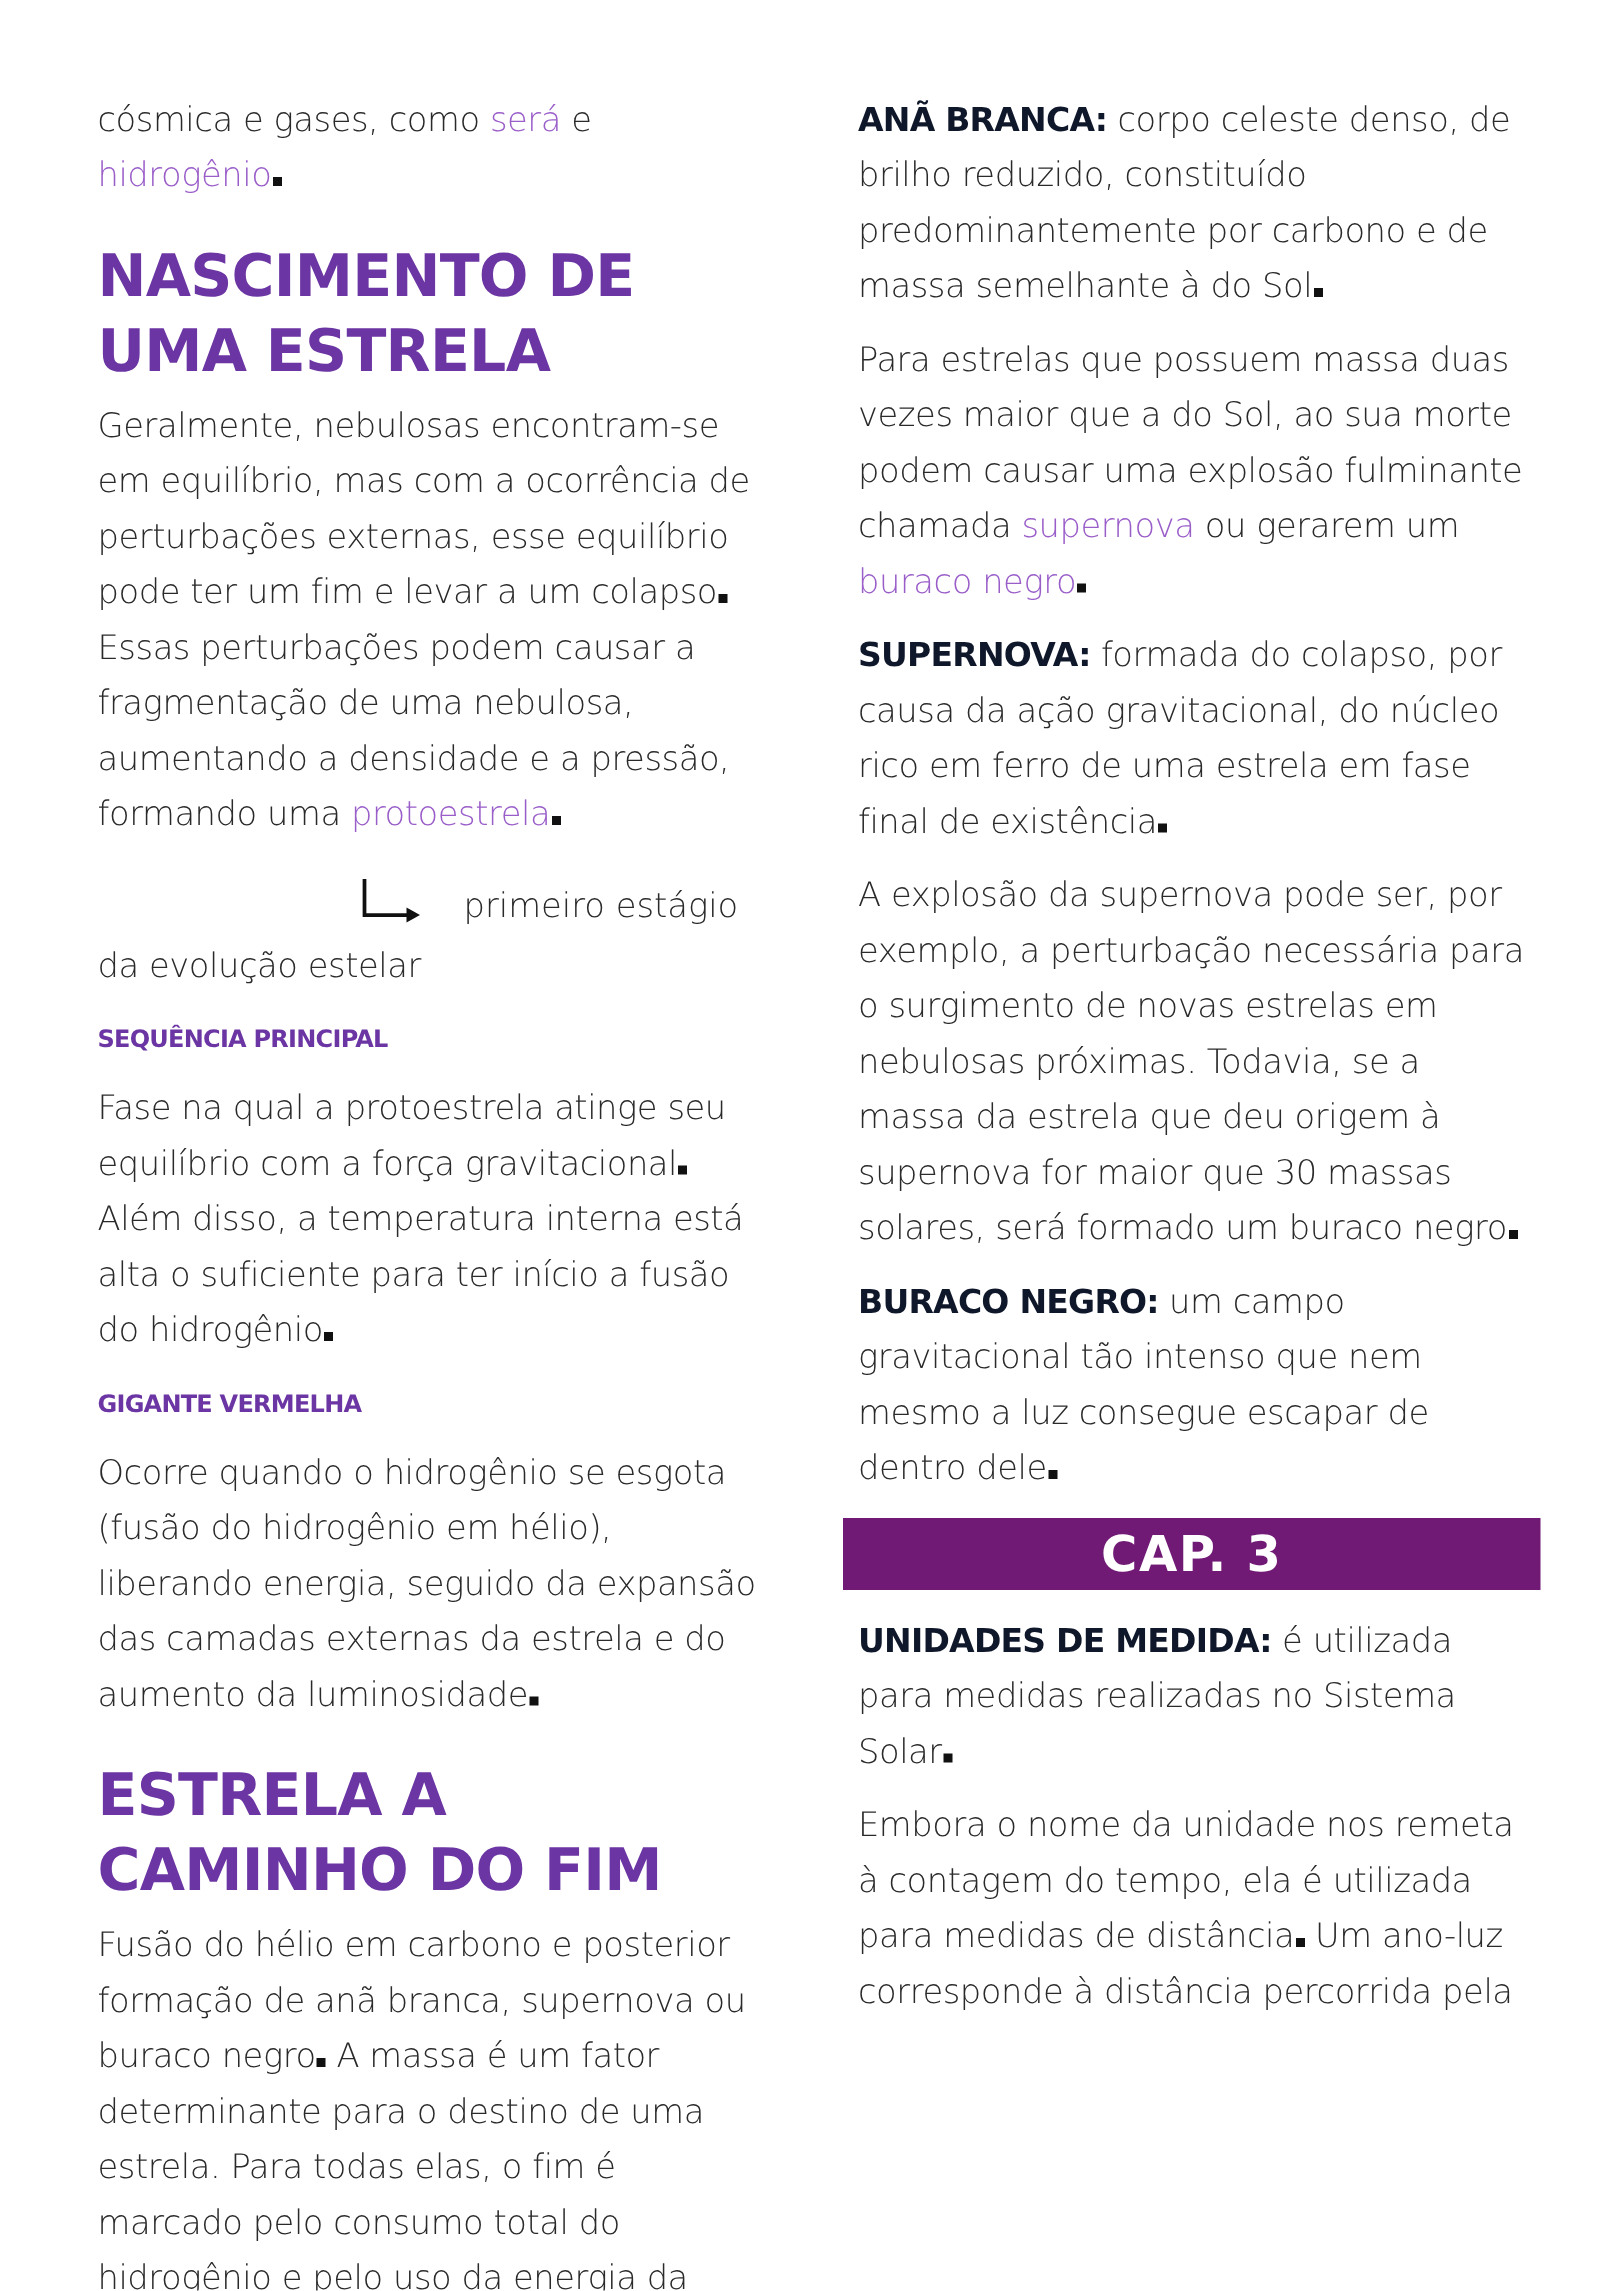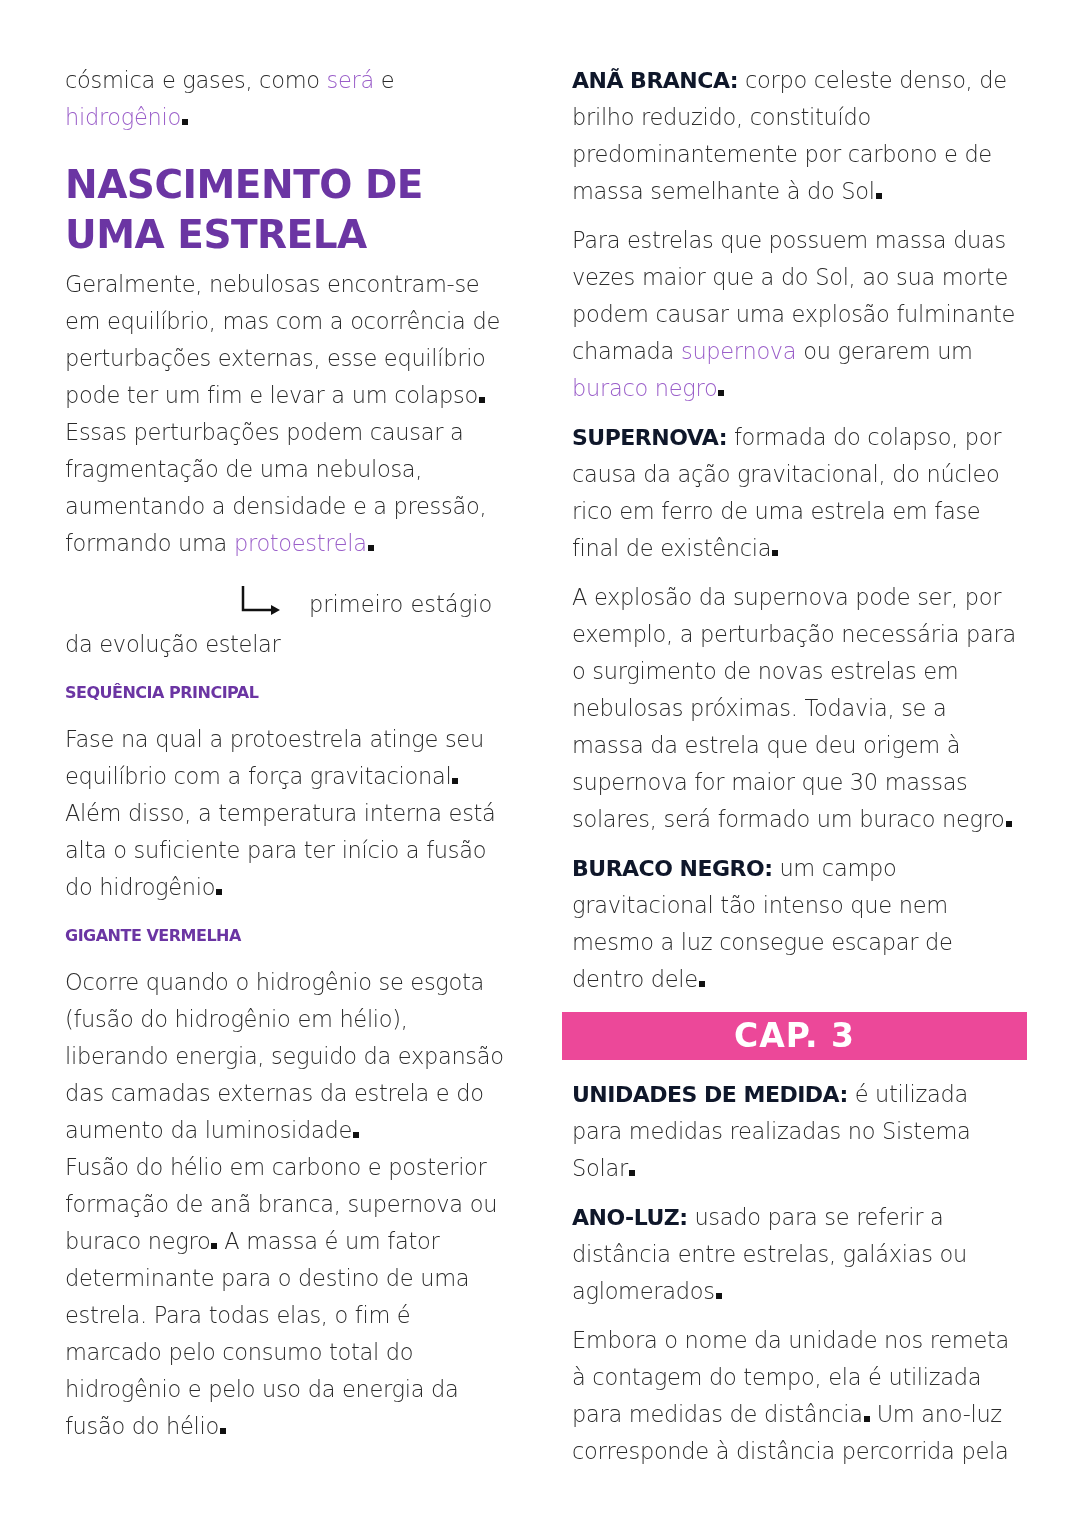--- a/index.html
+++ b/index.html
@@ -13,21 +13,21 @@
   h2 { margin:0; color:#6b35a3; font-family:"DejaVu Sans", sans-serif; font-weight:bold;
        letter-spacing:-0.5px; text-transform:uppercase; }
   h2.big { font-size:39px; line-height:50px; margin-top:24px; margin-bottom:6px; }
   h2.mid { font-size:16px; line-height:44px; margin-top:8px; margin-bottom:6px; }
   .term { color:#0f172a; font-weight:bold; font-size:22px; text-transform:uppercase; letter-spacing:-0.5px; }
   .hl { color:#9a5ec9; }
   .dot { display:inline-block; width:6px; height:6px; background:#111; margin-left:1px; vertical-align:baseline; }
   .arrow-row { position:relative; height:40px; margin-top:24px; }
   .arrow { position:absolute; left:176px; top:0; width:40px; height:30px; }
   .arrow-text { position:absolute; left:244px; top:0; font-size:22.5px; line-height:37px; font-weight:300; }
-  .banner { background:#ec4899; color:#fff; text-align:center; font-weight:bold; font-size:33px;
+  .banner { background:#701a75; color:#fff; text-align:center; font-weight:bold; font-size:33px;
             line-height:48px; height:48px; margin:14px -10px 16px -10px; letter-spacing:1px; }
 </style>
 </head>
 <body>
 
 <div class="col col-left">
   <p><span>cósmica e gases, como </span><span class="hl">será</span><span> e </span><span class="hl">hidrogênio</span><span class="dot"></span></p>
 
   <h2 class="big">NASCIMENTO DE UMA ESTRELA</h2>
   <p><span>Geralmente, nebulosas encontram-se em equilíbrio, mas com a ocorrência de perturbações externas, esse equilíbrio pode ter um fim e levar a um colapso</span><span class="dot"></span><span> Essas perturbações podem causar a fragmentação de uma nebulosa, aumentando a densidade e a pressão, formando uma </span><span class="hl">protoestrela</span><span class="dot"></span></p>
@@ -39,34 +39,34 @@
     <span class="arrow-text">primeiro estágio</span>
   </div>
   <p>da evolução estelar</p>
 
   <h2 class="mid">SEQUÊNCIA PRINCIPAL</h2>
   <p><span>Fase na qual a protoestrela atinge seu equilíbrio com a força gravitacional</span><span class="dot"></span><span> Além disso, a temperatura interna está alta o suficiente para ter início a fusão do hidrogênio</span><span class="dot"></span></p>
 
   <h2 class="mid">GIGANTE VERMELHA</h2>
   <p><span>Ocorre quando o hidrogênio se esgota (fusão do hidrogênio em hélio), liberando energia, seguido da expansão das camadas externas da estrela e do aumento da luminosidade</span><span class="dot"></span></p>
 
+  <h2 class="big">ESTRELA A CAMINHO DO FIM</h2>
   <p><span>Fusão do hélio em carbono e posterior formação de anã branca, supernova ou buraco negro</span><span class="dot"></span><span> A massa é um fator determinante para o destino de uma estrela. Para todas elas, o fim é marcado pelo consumo total do hidrogênio e pelo uso da energia da fusão do hélio</span><span class="dot"></span></p>
 </div>
 
 <div class="col col-right">
   <p><span class="term">ANÃ BRANCA:</span><span> corpo celeste denso, de brilho reduzido, constituído predominantemente por carbono e de massa semelhante à do Sol</span><span class="dot"></span></p>
 
   <p class="gap"><span>Para estrelas que possuem massa duas vezes maior que a do Sol, ao sua morte podem causar uma explosão fulminante chamada </span><span class="hl">supernova</span><span> ou gerarem um </span><span class="hl">buraco negro</span><span class="dot"></span></p>
 
   <p class="gap"><span class="term">SUPERNOVA:</span><span> formada do colapso, por causa da ação gravitacional, do núcleo rico em ferro de uma estrela em fase final de existência</span><span class="dot"></span></p>
 
   <p class="gap"><span>A explosão da supernova pode ser, por exemplo, a perturbação necessária para o surgimento de novas estrelas em nebulosas próximas. Todavia, se a massa da estrela que deu origem à supernova for maior que 30 massas solares, será formado um buraco negro</span><span class="dot"></span></p>
 
   <p class="gap"><span class="term">BURACO NEGRO:</span><span> um campo gravitacional tão intenso que nem mesmo a luz consegue escapar de dentro dele</span><span class="dot"></span></p>
 
   <div class="banner">CAP. 3</div>
 
   <p><span class="term">UNIDADES DE MEDIDA:</span><span> é utilizada para medidas realizadas no Sistema Solar</span><span class="dot"></span></p>
 
-  <p class="gap"><span class="term">ANO-LUZ:</span><span> usado para se referir a distância entre estrelas, galáxias ou aglomerados</span><span class="dot"></span></p>
 
   <p class="gap"><span>Embora o nome da unidade nos remeta à contagem do tempo, ela é utilizada para medidas de distância</span><span class="dot"></span><span> Um ano-luz corresponde à distância percorrida pela</span></p>
 </div>
 
 </body></html>

